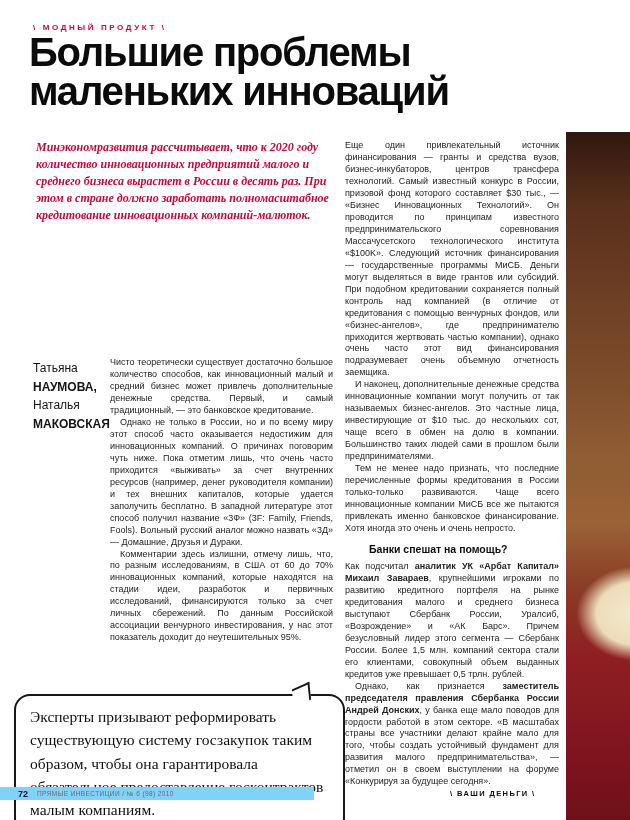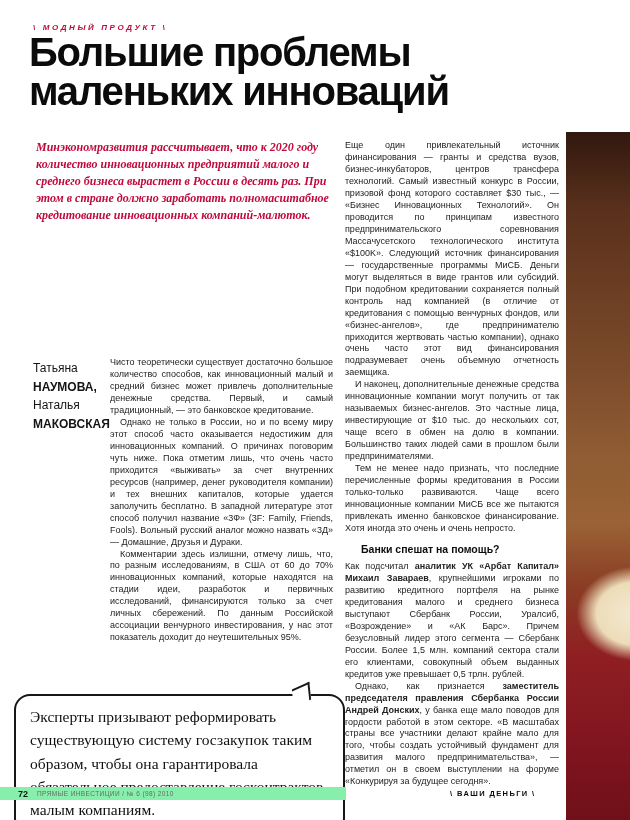--- a/index.html
+++ b/index.html
@@ -1,56 +1,56 @@
 <!DOCTYPE html>
 <html lang="ru"><head>
 <meta charset="utf-8">
 <style>
   html,body{margin:0;padding:0;background:#9a9a9a;}
   .page{position:relative;width:630px;height:820px;background:#ffffff;overflow:hidden;
         font-family:"Liberation Sans",sans-serif;color:#1a1a1a;margin:0 auto;}
 
   .tag{position:absolute;left:33px;top:23px;font-size:8px;font-weight:700;
-       letter-spacing:2.6px;color:#c00a3c;font-style:italic;}
+       letter-spacing:2.6px;color:#c00a3c;}
 
   .title{position:absolute;left:29px;top:33px;margin:0;width:560px;
          font-size:40px;line-height:.97;letter-spacing:-1.2px;font-weight:700;color:#0b0b0b;}
 
   .lead{position:absolute;left:36px;top:139px;width:303px;
         font-family:"Liberation Serif",serif;font-style:italic;font-weight:700;
         font-size:12px;line-height:1.42;color:#c00a3c;}
 
   .authors{position:absolute;left:33px;top:359px;font-size:12px;line-height:1.55;color:#141414;}
   .authors .last{font-weight:700;}
 
   .col{position:absolute;font-size:9px;line-height:1.33;text-align:justify;color:#222;}
   .col p{margin:0;}
   .col p.ind{text-indent:10px;}
   .col h2{font-size:10.5px;margin:0 0 4px 0;color:#0d0d0d;}
   .col-middle{left:110px;top:357px;width:223px;}
   .col-right{left:345px;top:140px;width:214px;height:672px;overflow:hidden;}
-  .col-right h2{margin:8px 0 4px 4px;padding-left:12px;}
+  .col-right h2{margin:8px 0 4px 12px;padding-left:12px;}
   .b{font-weight:700;}
 
   .photo{position:absolute;left:566px;top:132px;width:64px;height:688px;
     background:
       radial-gradient(95px 75px at 110% 70%, #f4ead2 0%, #ecdcb8 42%, rgba(236,220,184,0) 63%),
       linear-gradient(180deg,
         #31180e 0%, #59301c 11%, #6d3f24 24%, #7b4a2a 34%, #8f5c33 47%,
         #9a6236 57%, #8a3d24 66%, #8f1f22 76%, #821520 88%, #6f1018 100%);}
 
   .callout{position:absolute;left:14px;top:694px;width:331px;box-sizing:border-box;
            border:2.5px solid #161616;border-radius:16px;padding:9px 14px 11px;
            font-family:"Liberation Serif",serif;font-size:15.5px;line-height:1.5;
            color:#101010;background:#fff;}
   .callout-tail{position:absolute;top:-10px;right:32px;width:17px;height:15px;background:#fff;
            border-top:2.5px solid #161616;border-right:2.5px solid #161616;
            transform:rotate(-24deg) skewX(-18deg);}
 
-  .footer-bar{position:absolute;left:0;top:787px;width:346px;height:13px;background:#86efac;
+  .footer-bar{position:absolute;left:0;top:787px;width:314px;height:13px;background:#7dd3fc;
               display:flex;align-items:center;}
   .page-num{font-size:9px;font-weight:700;color:#101010;margin-left:18px;}
   .mag-name{font-size:6.5px;color:#6a6a6a;margin-left:9px;letter-spacing:.4px;}
   .footer-section{position:absolute;left:450px;top:789px;font-size:7.5px;font-weight:700;
                   letter-spacing:1.4px;color:#0d0d0d;}
 </style>
 </head>
 <body>
 
 <div class="page">

